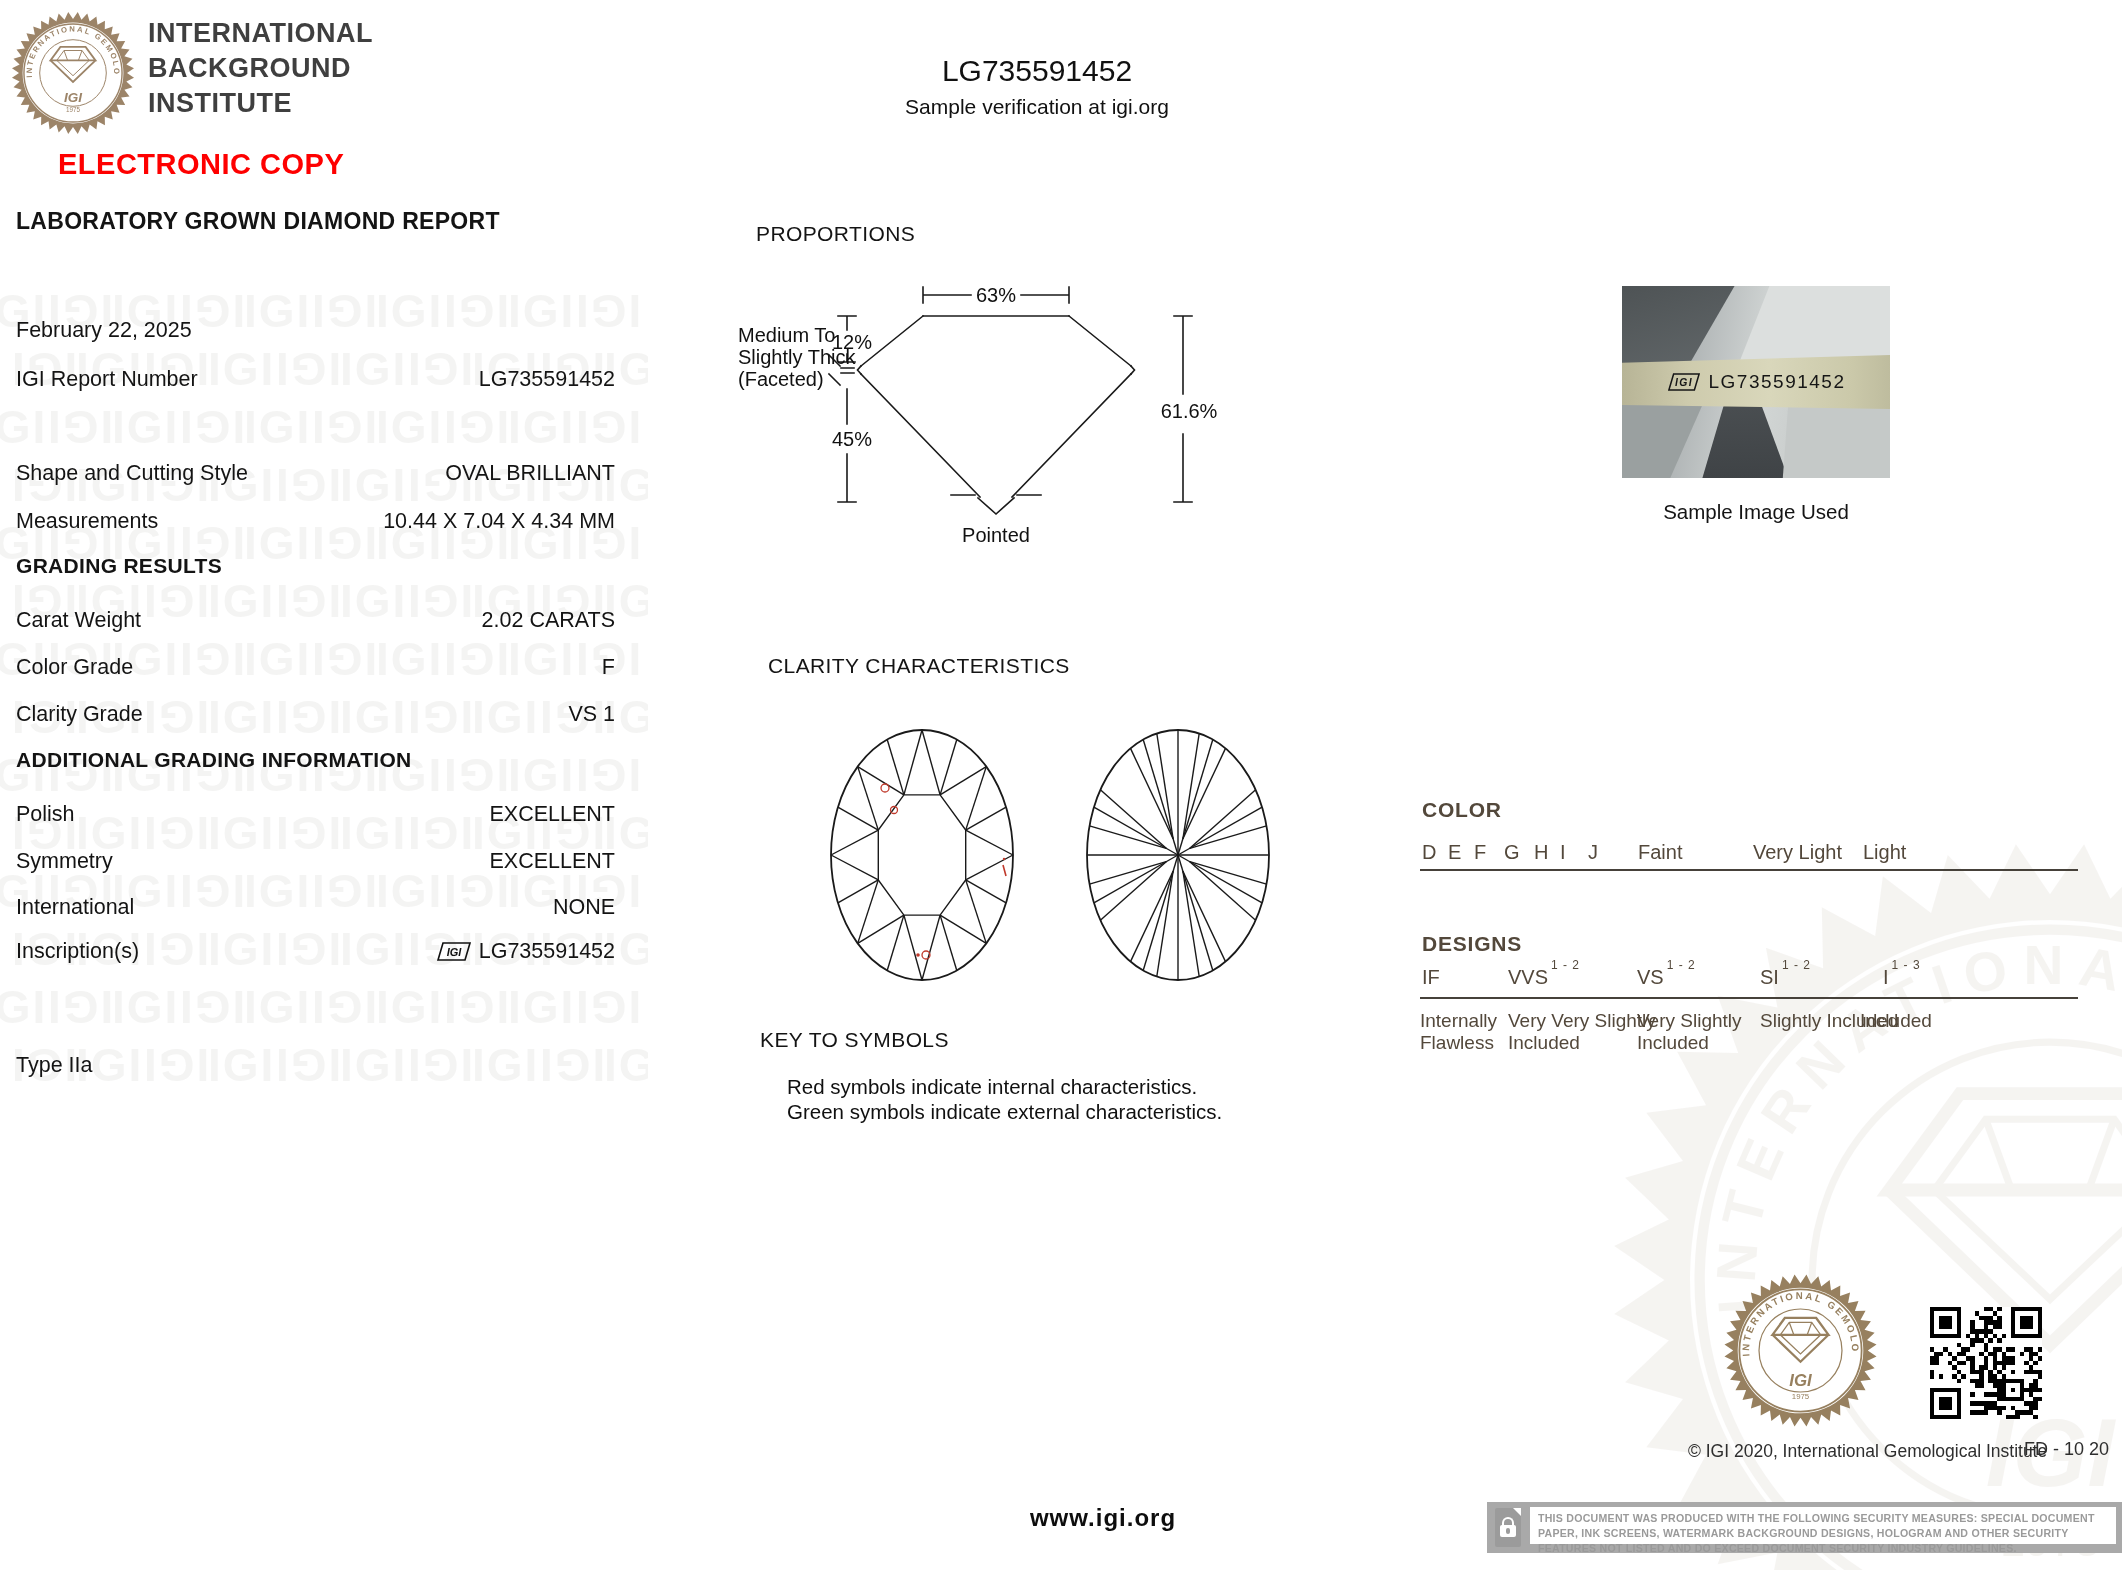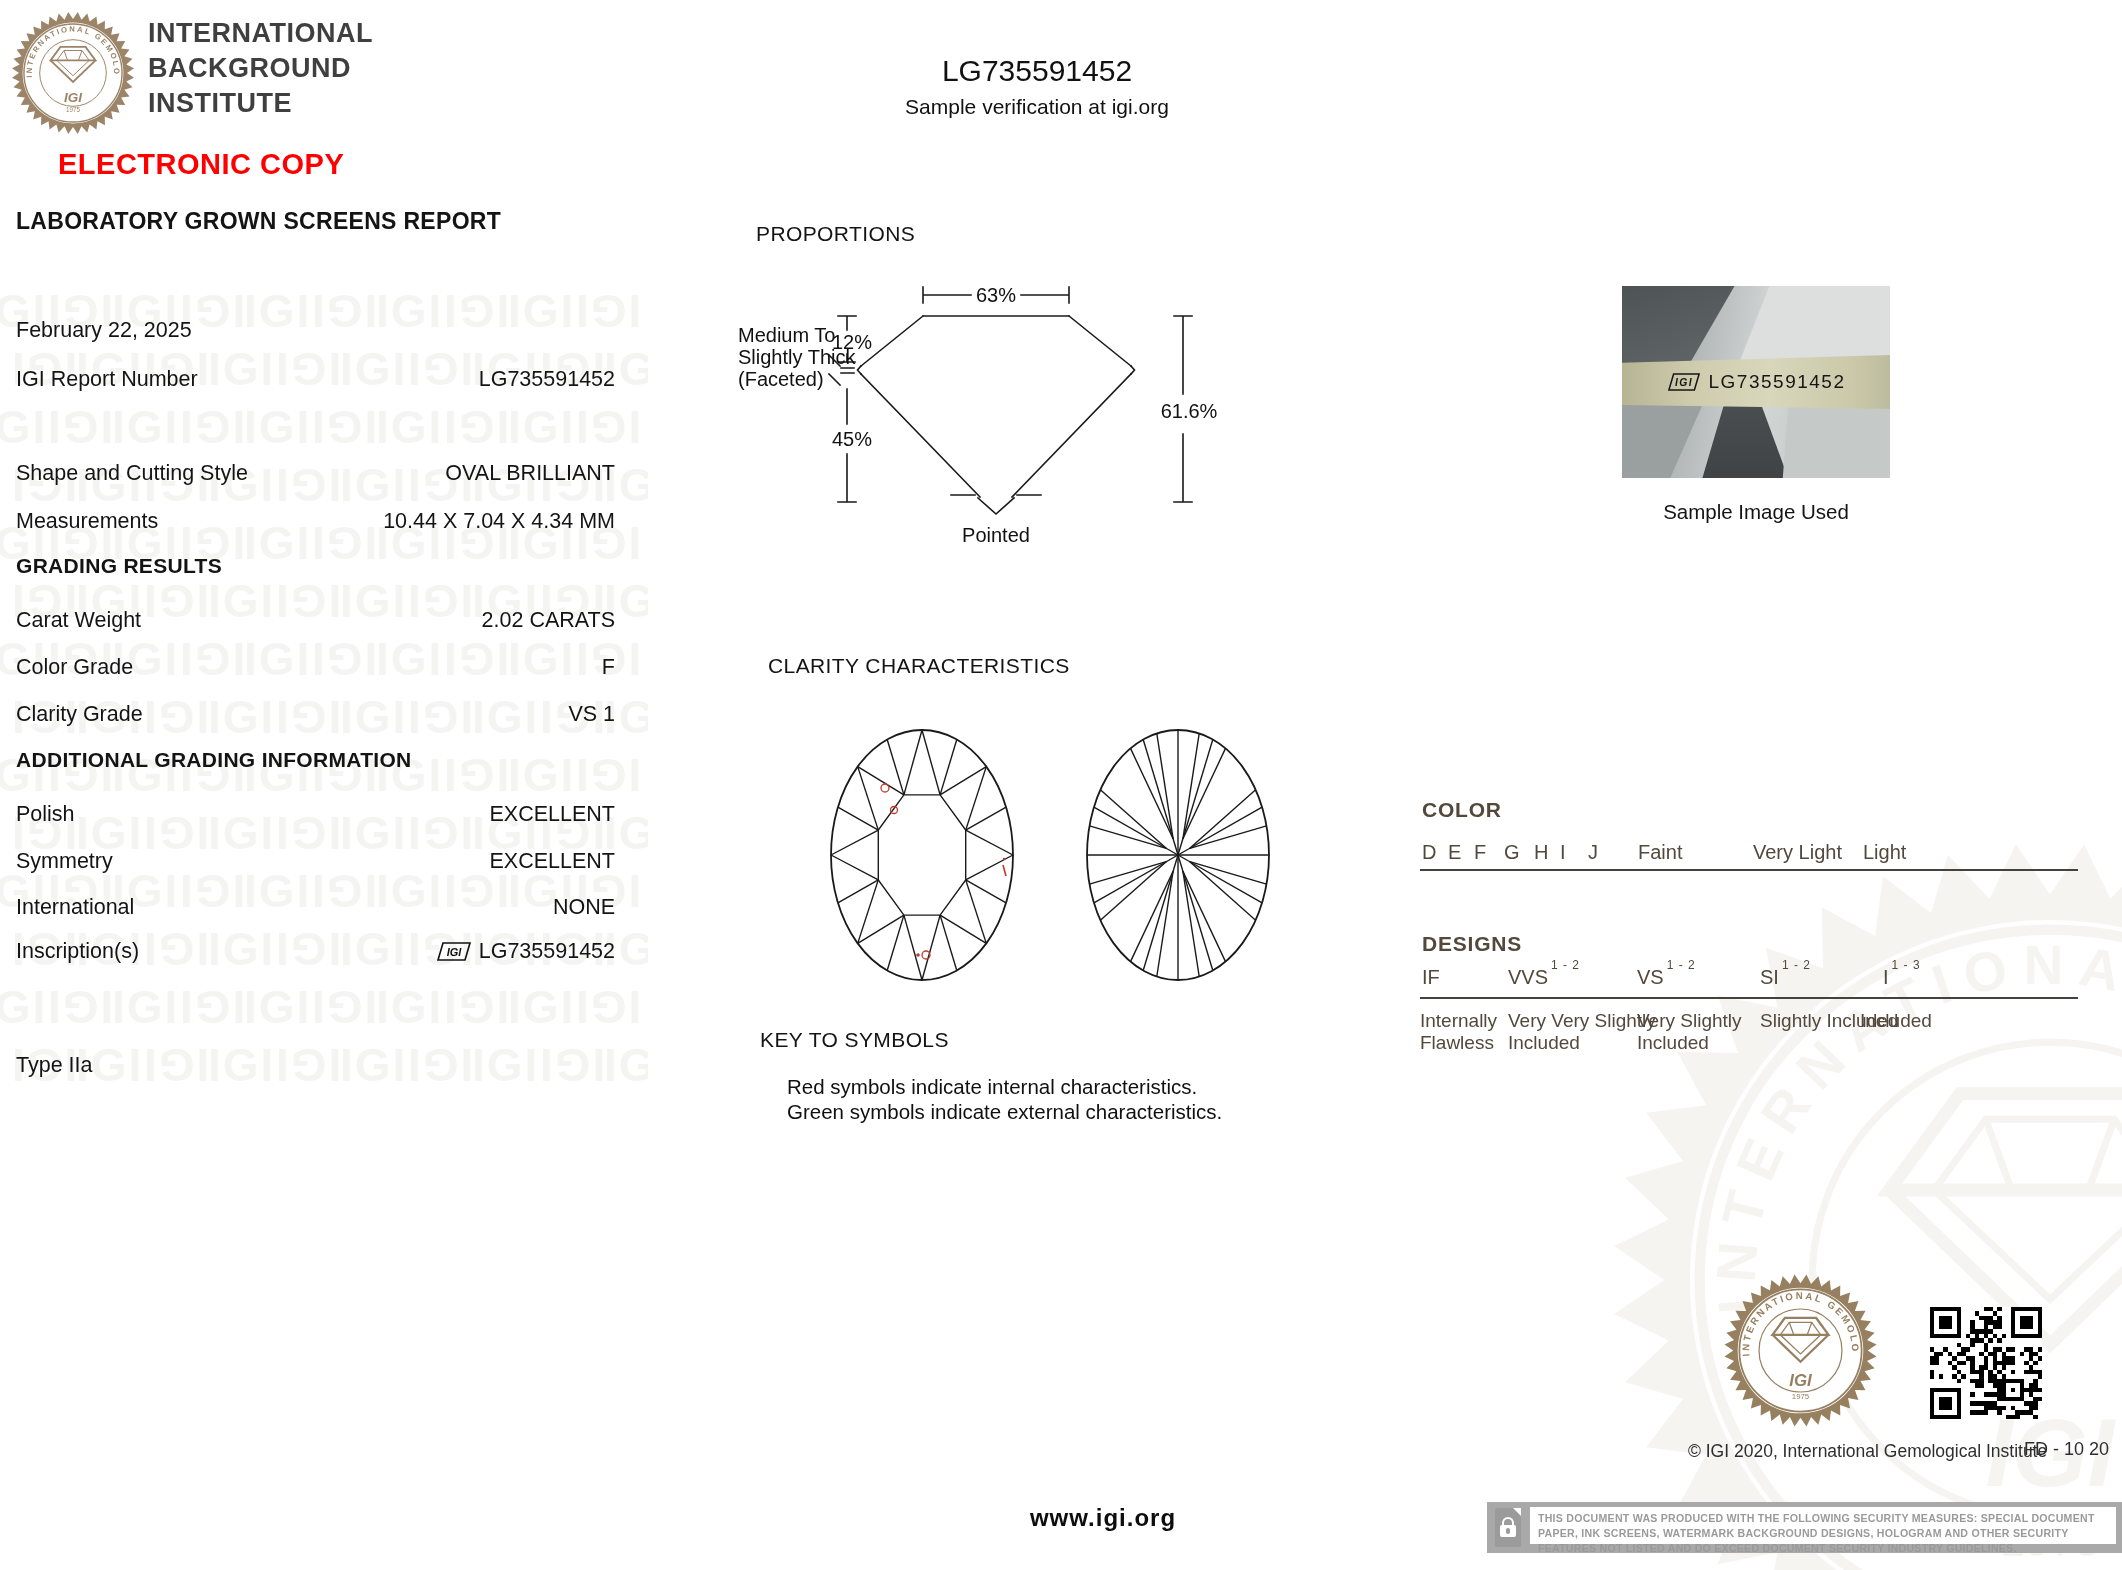--- a/index.html
+++ b/index.html
@@ -251,21 +251,21 @@
     <div>INTERNATIONAL</div>
     <div>BACKGROUND</div>
     <div>INSTITUTE</div>
   </div>
   <div class="abs electronic-copy">ELECTRONIC COPY</div>
   <div class="abs top-center">
     <div class="rep-num">LG735591452</div>
     <div class="verify">Sample verification at igi.org</div>
   </div>
 
-  <div class="abs report-title">LABORATORY GROWN SCREENS REPORT</div>
+  <div class="abs report-title">LABORATORY GROWN DIAMOND REPORT</div>
 
   <div class="abs lrow" style="top:318px">
     <span>February 22, 2025</span>
   </div>
   <div class="abs lrow" style="top:367px">
     <span>IGI Report Number</span>
     <span class="val">LG735591452</span>
   </div>
   <div class="abs lrow" style="top:461px">
     <span>Shape and Cutting Style</span>

